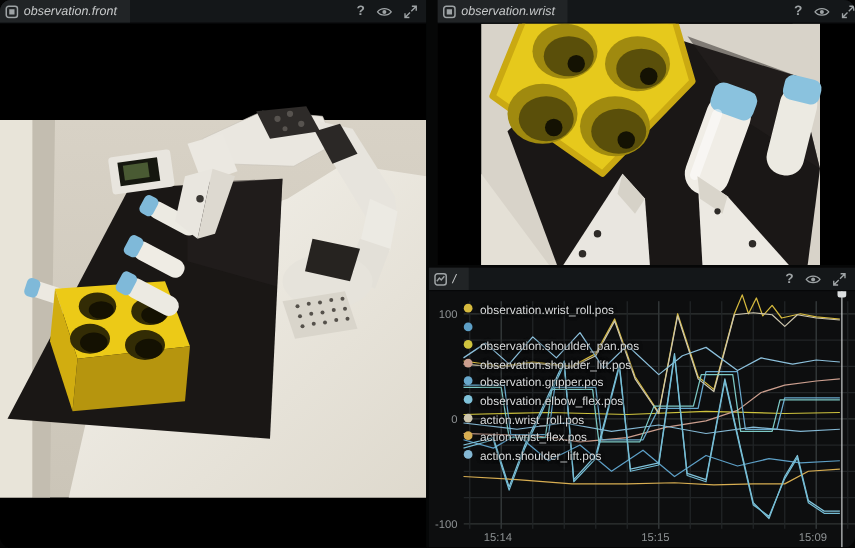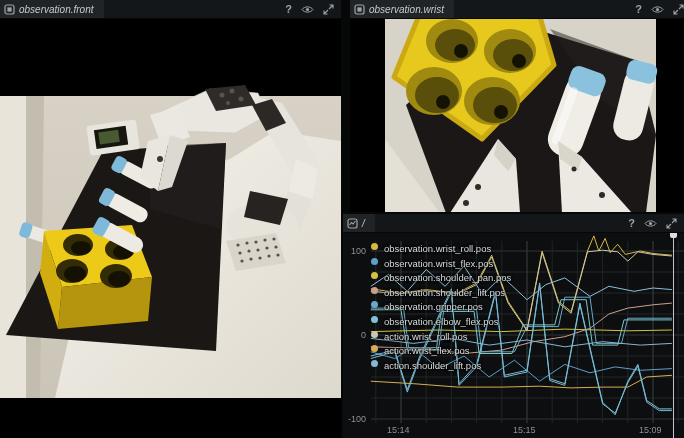--- a/index.html
+++ b/index.html
@@ -1,17 +1,17 @@
 <!DOCTYPE html>
 <html><head>
 <meta charset="utf-8">
 <style>
   html,body{margin:0;padding:0;background:#050505;}
   .app{position:relative;width:684px;height:438px;background:#060707;overflow:hidden;
-       font-family:"Liberation Sans","DejaVu Sans",sans-serif;}
+       font-family:"Liberation Sans","DejaVu Sans",sans-serif;border-radius:9px;}
   .panel{position:absolute;background:#0b0c0d;overflow:hidden;}
   .panel-front{left:0;top:0;width:341px;height:438px;}
   .panel-wrist{left:350px;top:0;width:341px;height:212px;}
   .panel-plot {left:343px;top:214px;width:341px;height:224px;}
   .phead{height:18px;background:#141719;display:flex;align-items:center;border-bottom:1px solid #060708;}
   .ptab{display:flex;align-items:center;gap:4px;background:#212426;height:18px;padding:0 10px 0 4px;}
   .ptitle{font-style:italic;font-size:10px;color:#c7c9ca;white-space:nowrap;}
   .hicons{margin-left:auto;display:flex;align-items:center;gap:9px;padding-right:7px;}
   .hicon{color:#9ea3a5;font-size:10px;line-height:1;cursor:pointer;display:flex;align-items:center;}
   .qmark{font-weight:bold;font-size:11px;}
@@ -330,21 +330,20 @@
           <div class="tick ytick" style="top: 97px;">0</div>
           <div class="tick ytick" style="top: 181px;">-100</div>
         </div>
       <div class="legend" id="legend">
           <div class="lg-item">
             <span class="lg-dot" style="background: rgb(214, 186, 62);"></span>
             <span class="lg-label">observation.wrist_roll.pos</span>
           </div>
           <div class="lg-item">
             <span class="lg-dot" style="background: rgb(93, 159, 198);"></span>
-            <span class="lg-label">observation.wrist_flex.pos</span>
           </div>
           <div class="lg-item">
             <span class="lg-dot" style="background: rgb(207, 196, 62);"></span>
             <span class="lg-label">observation.shoulder_pan.pos</span>
           </div>
           <div class="lg-item">
             <span class="lg-dot" style="background: rgb(203, 158, 142);"></span>
             <span class="lg-label">observation.shoulder_lift.pos</span>
           </div>
           <div class="lg-item">

